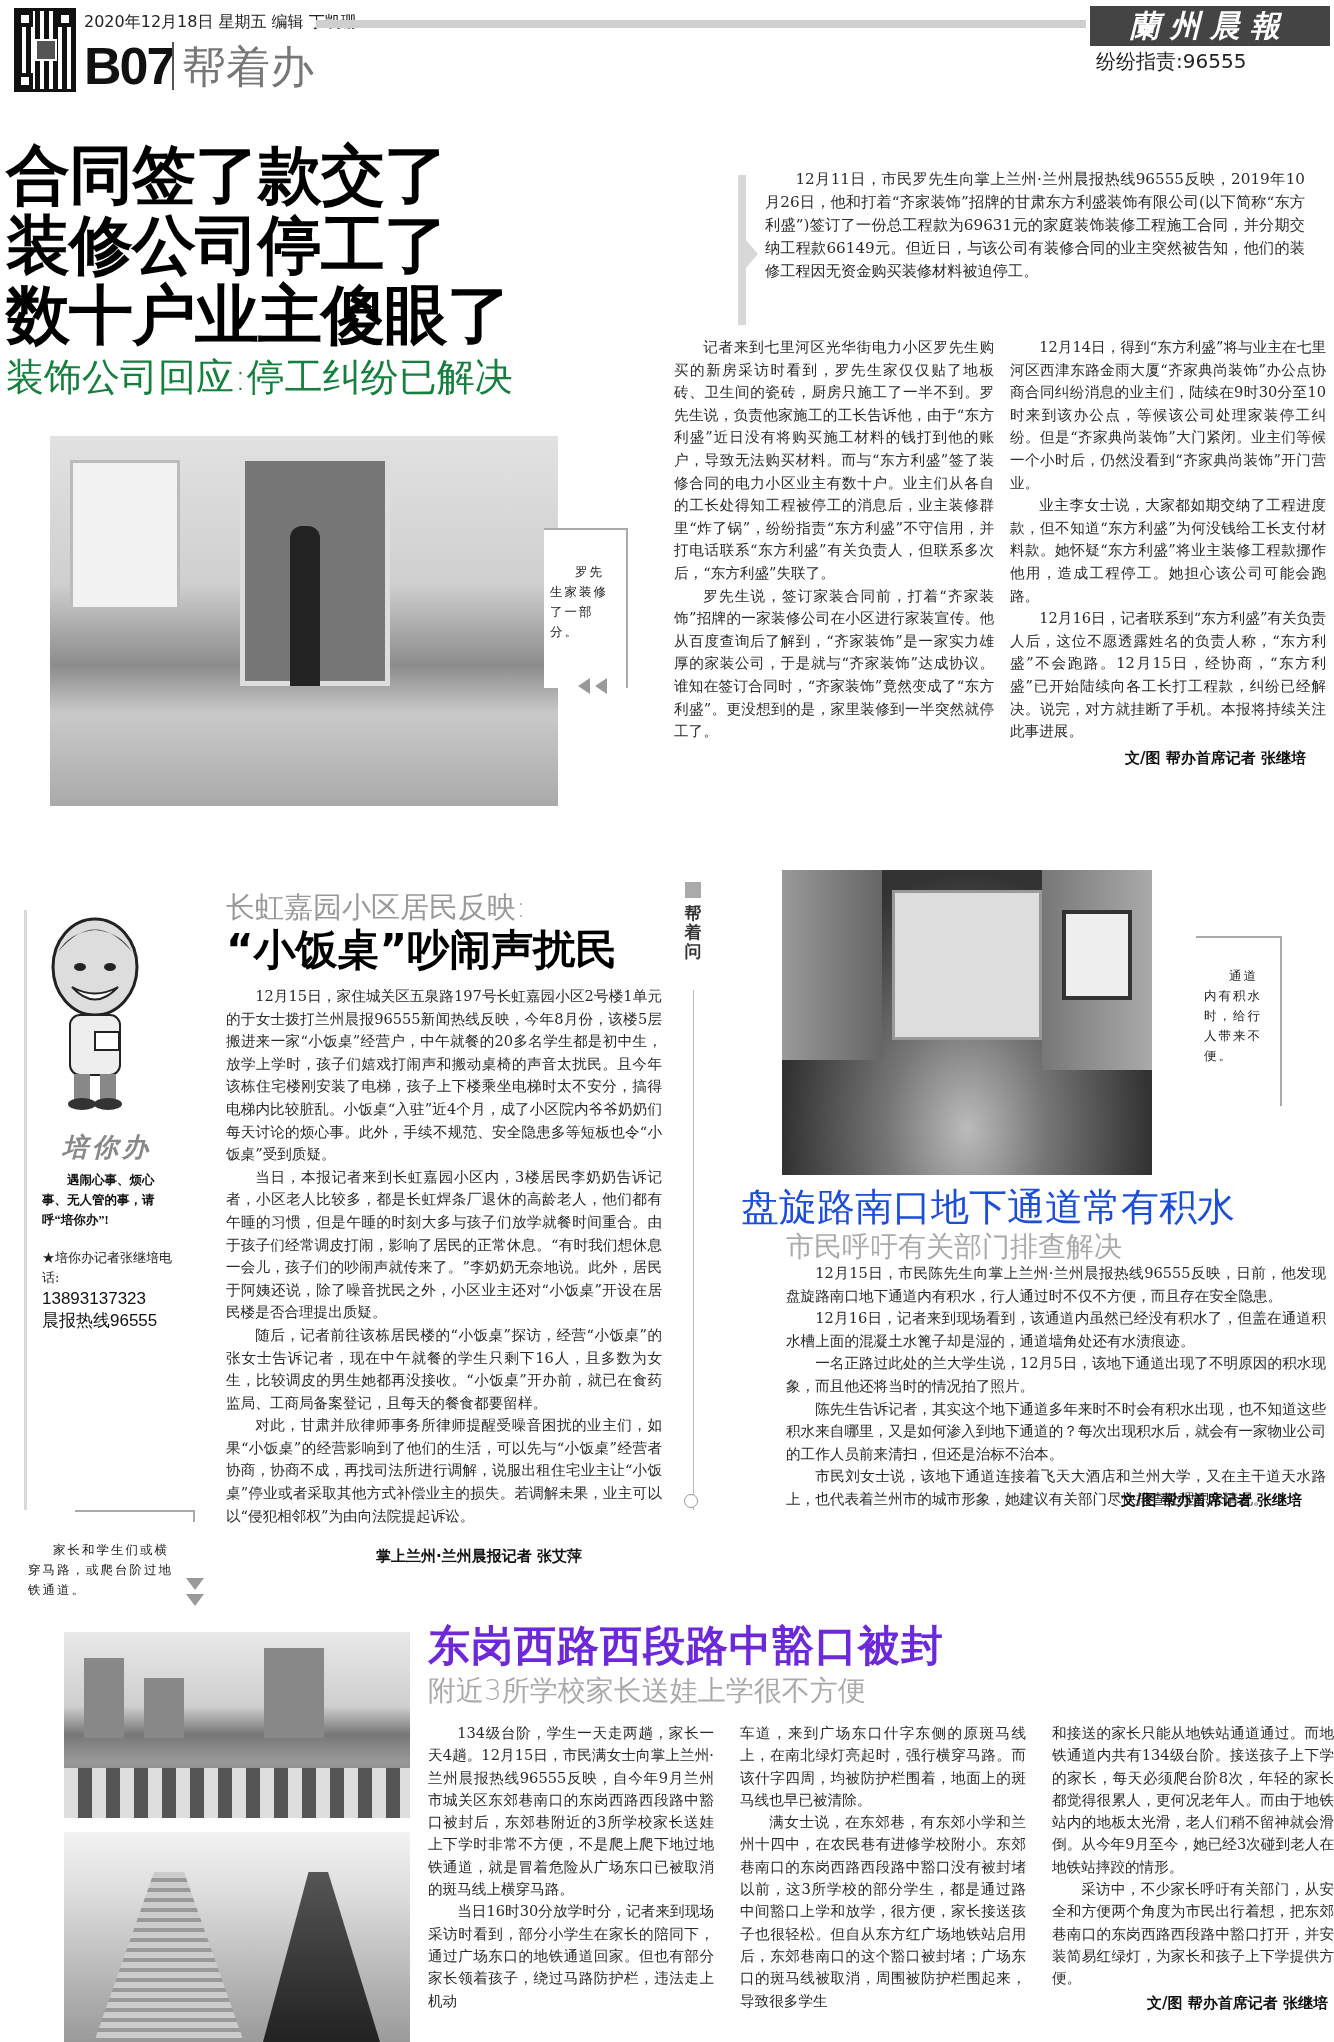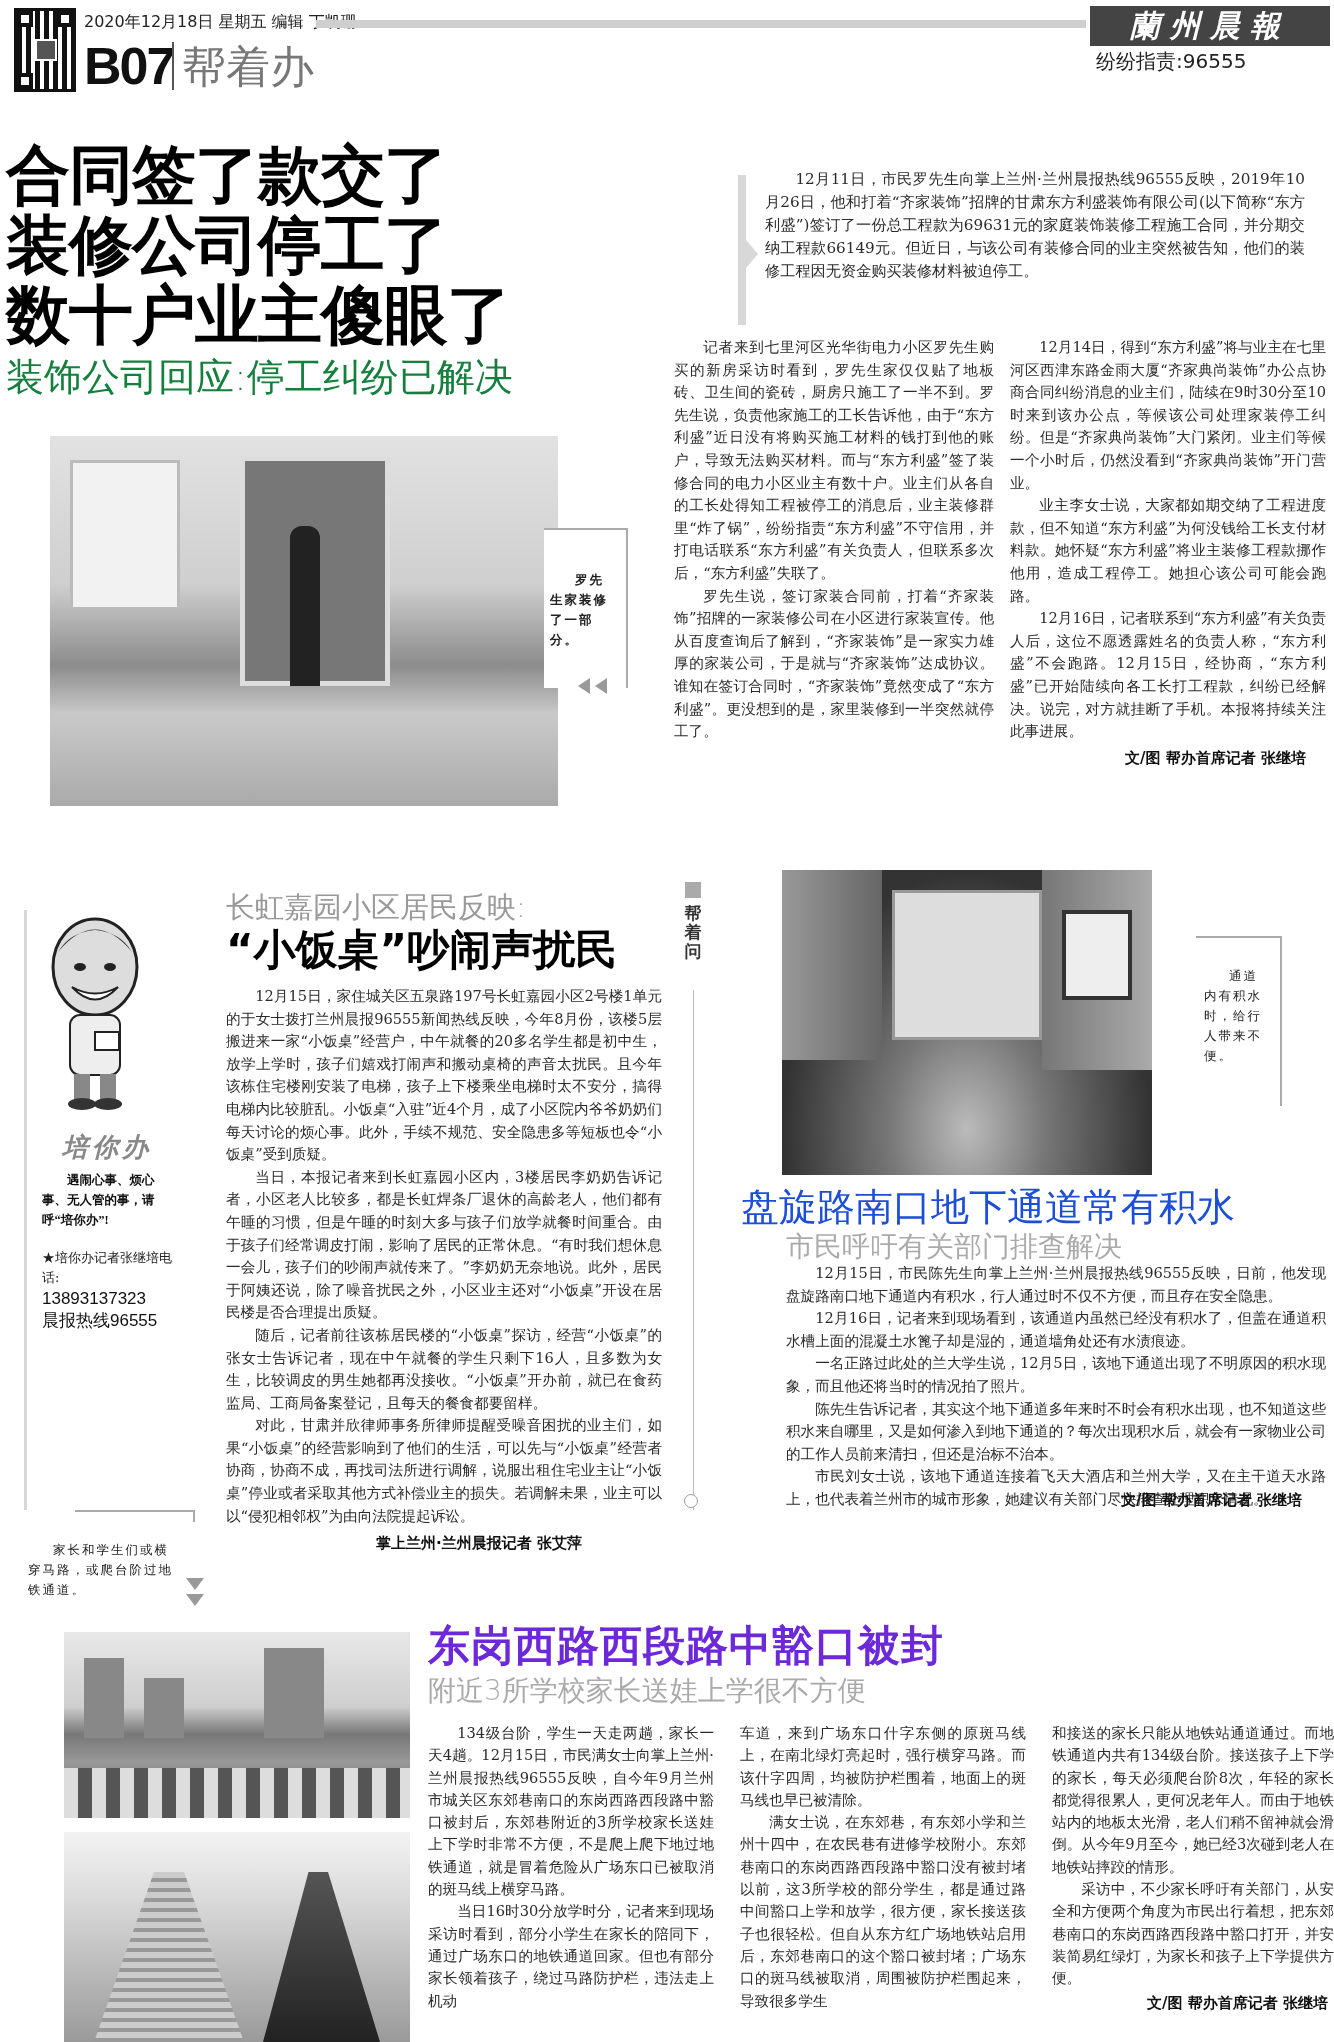--- a/index.html
+++ b/index.html
@@ -107,21 +107,21 @@
 <div class="abs lead-text body-text">
   <p>12月11日，市民罗先生向掌上兰州·兰州晨报热线96555反映，2019年10月26日，他和打着“齐家装饰”招牌的甘肃东方利盛装饰有限公司(以下简称“东方利盛”)签订了一份总工程款为69631元的家庭装饰装修工程施工合同，并分期交纳工程款66149元。但近日，与该公司有装修合同的业主突然被告知，他们的装修工程因无资金购买装修材料被迫停工。</p>
 </div>
 
 <div class="abs photo1">
   <div class="p1-window"></div>
   <div class="p1-door"></div>
   <div class="p1-person"></div>
 </div>
 <div class="abs cap-box" style="left:544px;top:528px;width:84px;height:160px;">
-  <div class="cap-text" style="padding:40px 8px 0 6px;text-indent:2em;font-weight:bold;">罗先生家装修了一部分。</div>
+  <div class="cap-text" style="padding:32px 8px 0 6px;text-indent:2em;">罗先生家装修了一部分。</div>
 </div>
 <div class="abs" style="left:578px;top:678px;white-space:nowrap">
   <span class="tri-left"></span>
   <span class="tri-left"></span>
 </div>
 
 <div class="abs col-a body-text">
   <p>记者来到七里河区光华街电力小区罗先生购买的新房采访时看到，罗先生家仅仅贴了地板砖、卫生间的瓷砖，厨房只施工了一半不到。罗先生说，负责他家施工的工长告诉他，由于“东方利盛”近日没有将购买施工材料的钱打到他的账户，导致无法购买材料。而与“东方利盛”签了装修合同的电力小区业主有数十户。业主们从各自的工长处得知工程被停工的消息后，业主装修群里“炸了锅”，纷纷指责“东方利盛”不守信用，并打电话联系“东方利盛”有关负责人，但联系多次后，“东方利盛”失联了。</p>
   <p>罗先生说，签订家装合同前，打着“齐家装饰”招牌的一家装修公司在小区进行家装宣传。他从百度查询后了解到，“齐家装饰”是一家实力雄厚的家装公司，于是就与“齐家装饰”达成协议。谁知在签订合同时，“齐家装饰”竟然变成了“东方利盛”。更没想到的是，家里装修到一半突然就停工了。</p>
 </div>
@@ -156,21 +156,21 @@
   <div class="num">晨报热线96555</div>
 </div>
 
 <div class="abs s2-kicker">长虹嘉园小区居民反映:</div>
 <div class="abs s2-title">“小饭桌”吵闹声扰民</div>
 <div class="abs s2-body body-text">
   <p>12月15日，家住城关区五泉路197号长虹嘉园小区2号楼1单元的于女士拨打兰州晨报96555新闻热线反映，今年8月份，该楼5层搬进来一家“小饭桌”经营户，中午就餐的20多名学生都是初中生，放学上学时，孩子们嬉戏打闹声和搬动桌椅的声音太扰民。且今年该栋住宅楼刚安装了电梯，孩子上下楼乘坐电梯时太不安分，搞得电梯内比较脏乱。小饭桌“入驻”近4个月，成了小区院内爷爷奶奶们每天讨论的烦心事。此外，手续不规范、安全隐患多等短板也令“小饭桌”受到质疑。</p>
   <p>当日，本报记者来到长虹嘉园小区内，3楼居民李奶奶告诉记者，小区老人比较多，都是长虹焊条厂退休的高龄老人，他们都有午睡的习惯，但是午睡的时刻大多与孩子们放学就餐时间重合。由于孩子们经常调皮打闹，影响了居民的正常休息。“有时我们想休息一会儿，孩子们的吵闹声就传来了。”李奶奶无奈地说。此外，居民于阿姨还说，除了噪音扰民之外，小区业主还对“小饭桌”开设在居民楼是否合理提出质疑。</p>
   <p>随后，记者前往该栋居民楼的“小饭桌”探访，经营“小饭桌”的张女士告诉记者，现在中午就餐的学生只剩下16人，且多数为女生，比较调皮的男生她都再没接收。“小饭桌”开办前，就已在食药监局、工商局备案登记，且每天的餐食都要留样。</p>
   <p>对此，甘肃并欣律师事务所律师提醒受噪音困扰的业主们，如果“小饭桌”的经营影响到了他们的生活，可以先与“小饭桌”经营者协商，协商不成，再找司法所进行调解，说服出租住宅业主让“小饭桌”停业或者采取其他方式补偿业主的损失。若调解未果，业主可以以“侵犯相邻权”为由向法院提起诉讼。</p>
-  <div class="byline" style="margin-top:5px;padding-right:80px">掌上兰州·兰州晨报记者  张艾萍</div>
+  <div class="byline" style="margin-top:18px;padding-right:80px">掌上兰州·兰州晨报记者  张艾萍</div>
 </div>
 
 <div class="abs vtag"></div>
 <div class="abs vtag-text">帮着问</div>
 <div class="abs v-rule"></div>
 <div class="abs v-circle"></div>
 
 <div class="abs photo2">
   <div class="p2-wall-l"></div>
   <div class="p2-wall-r"></div>

